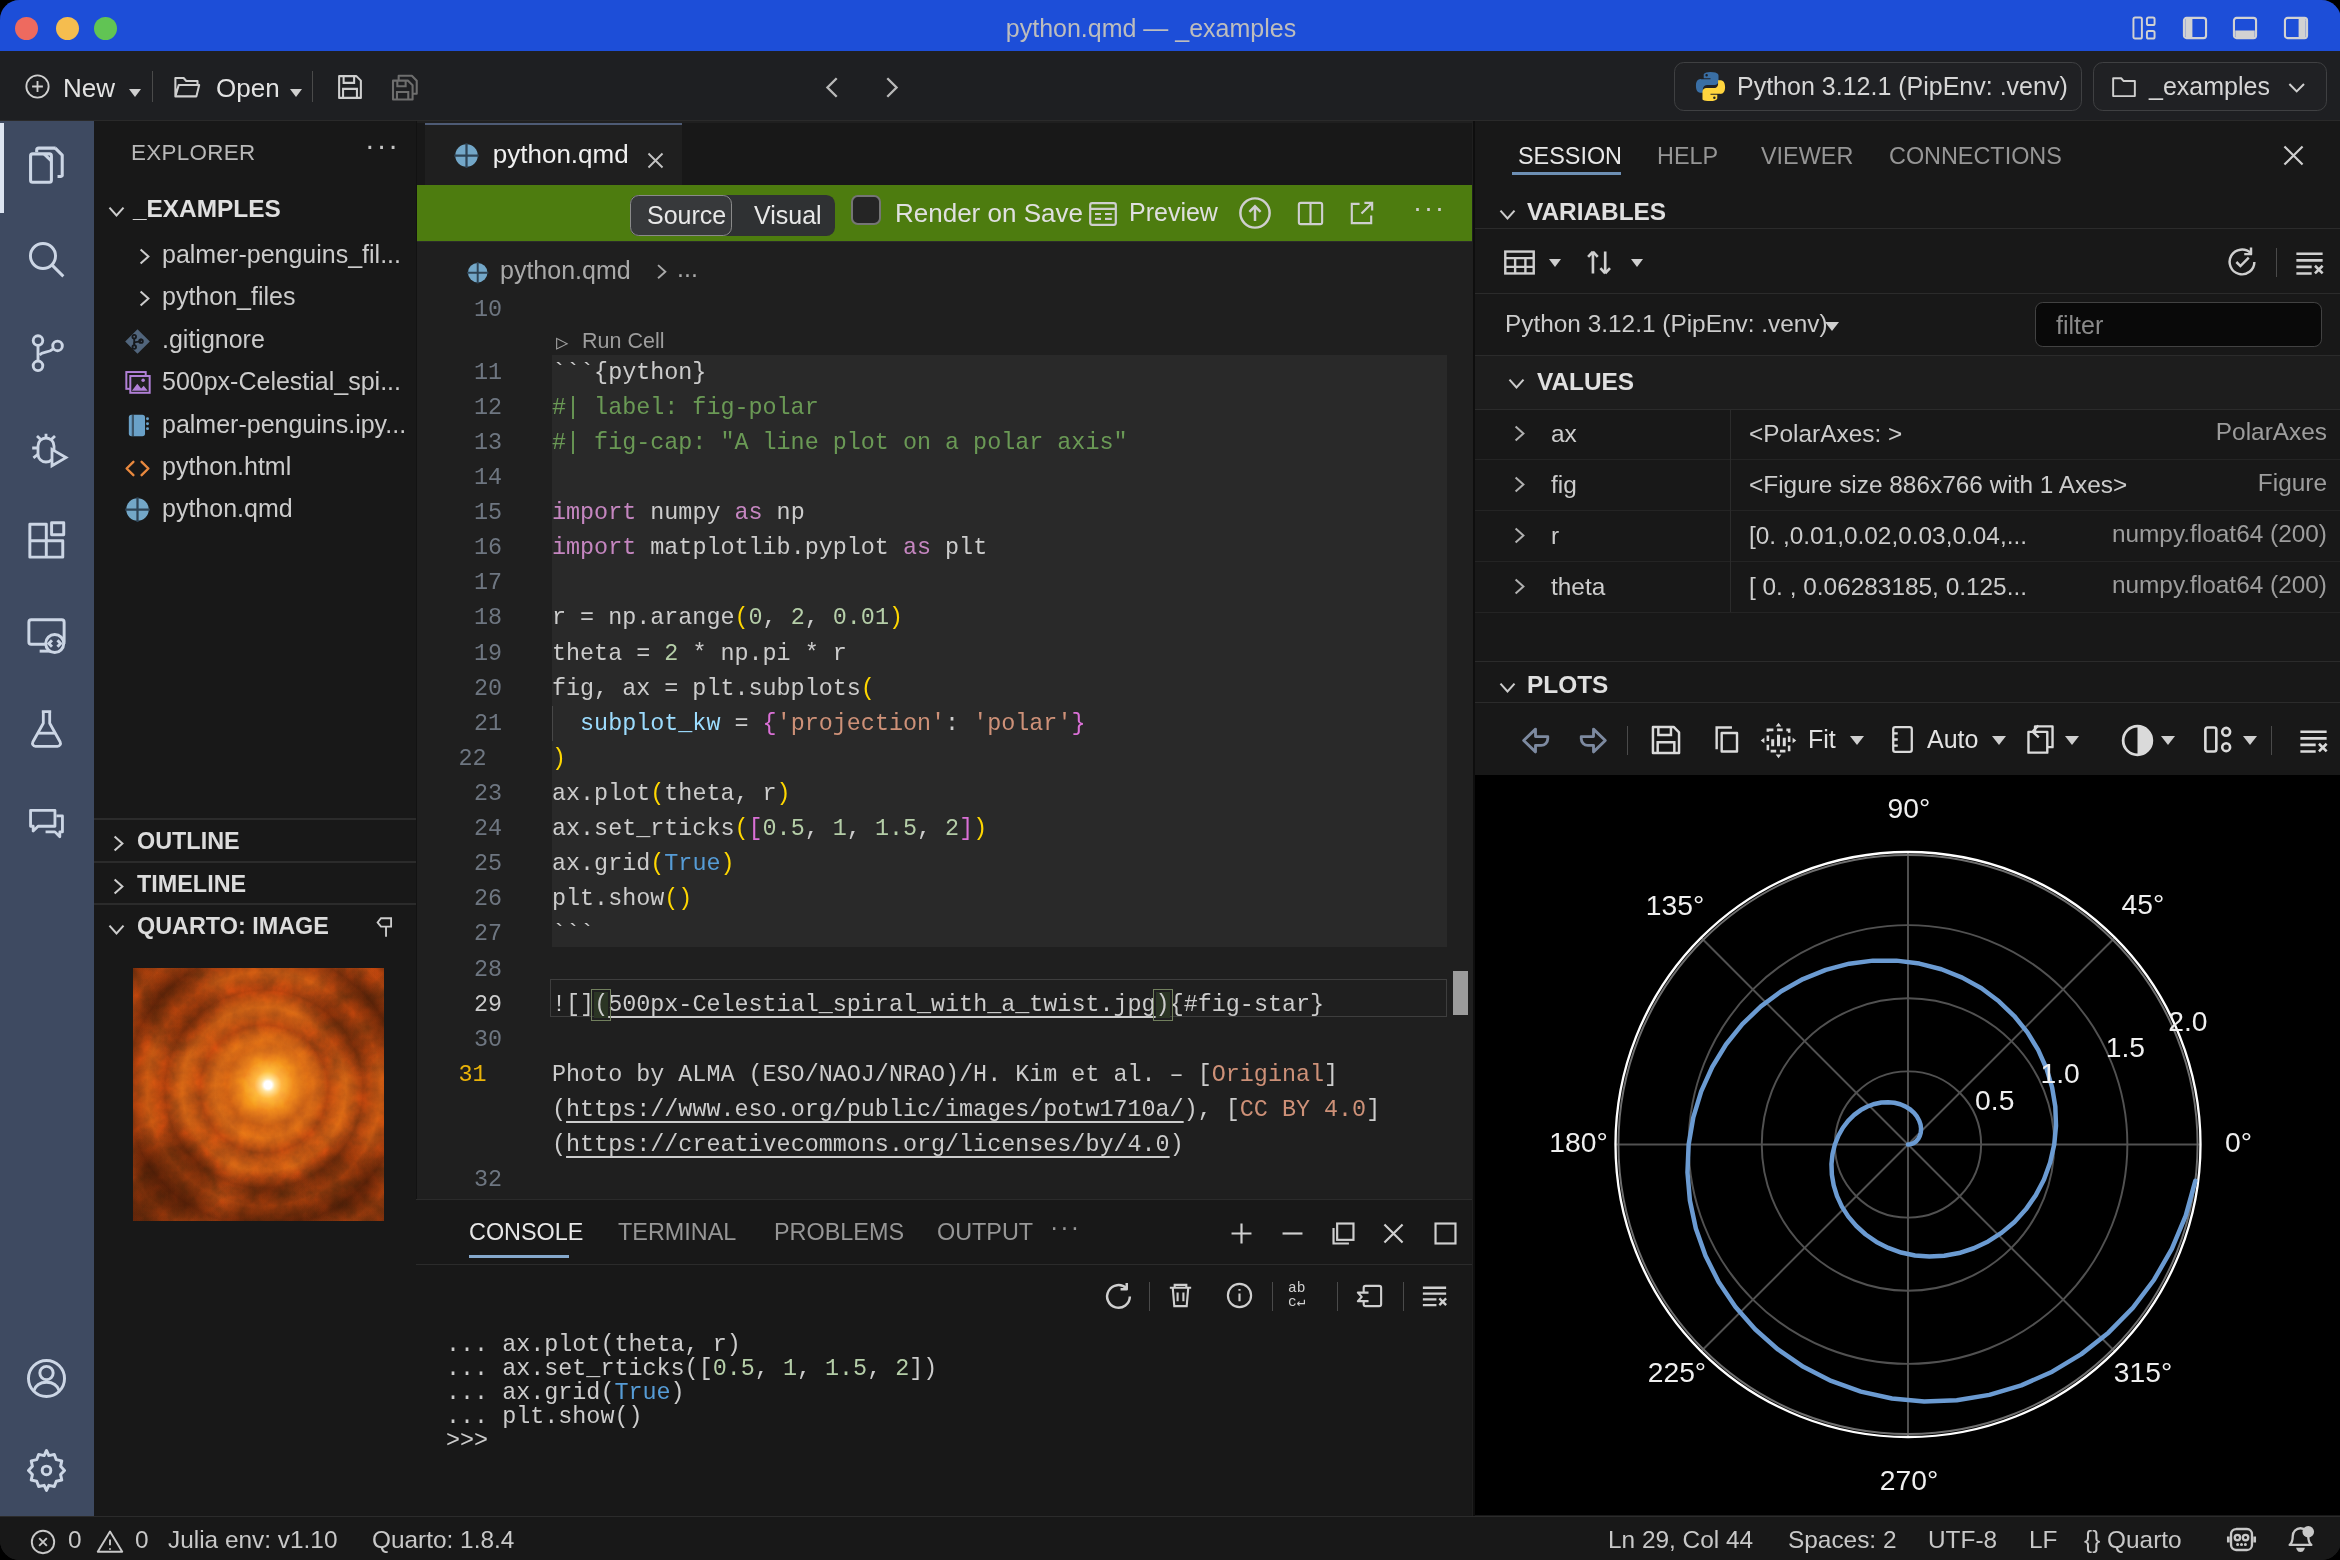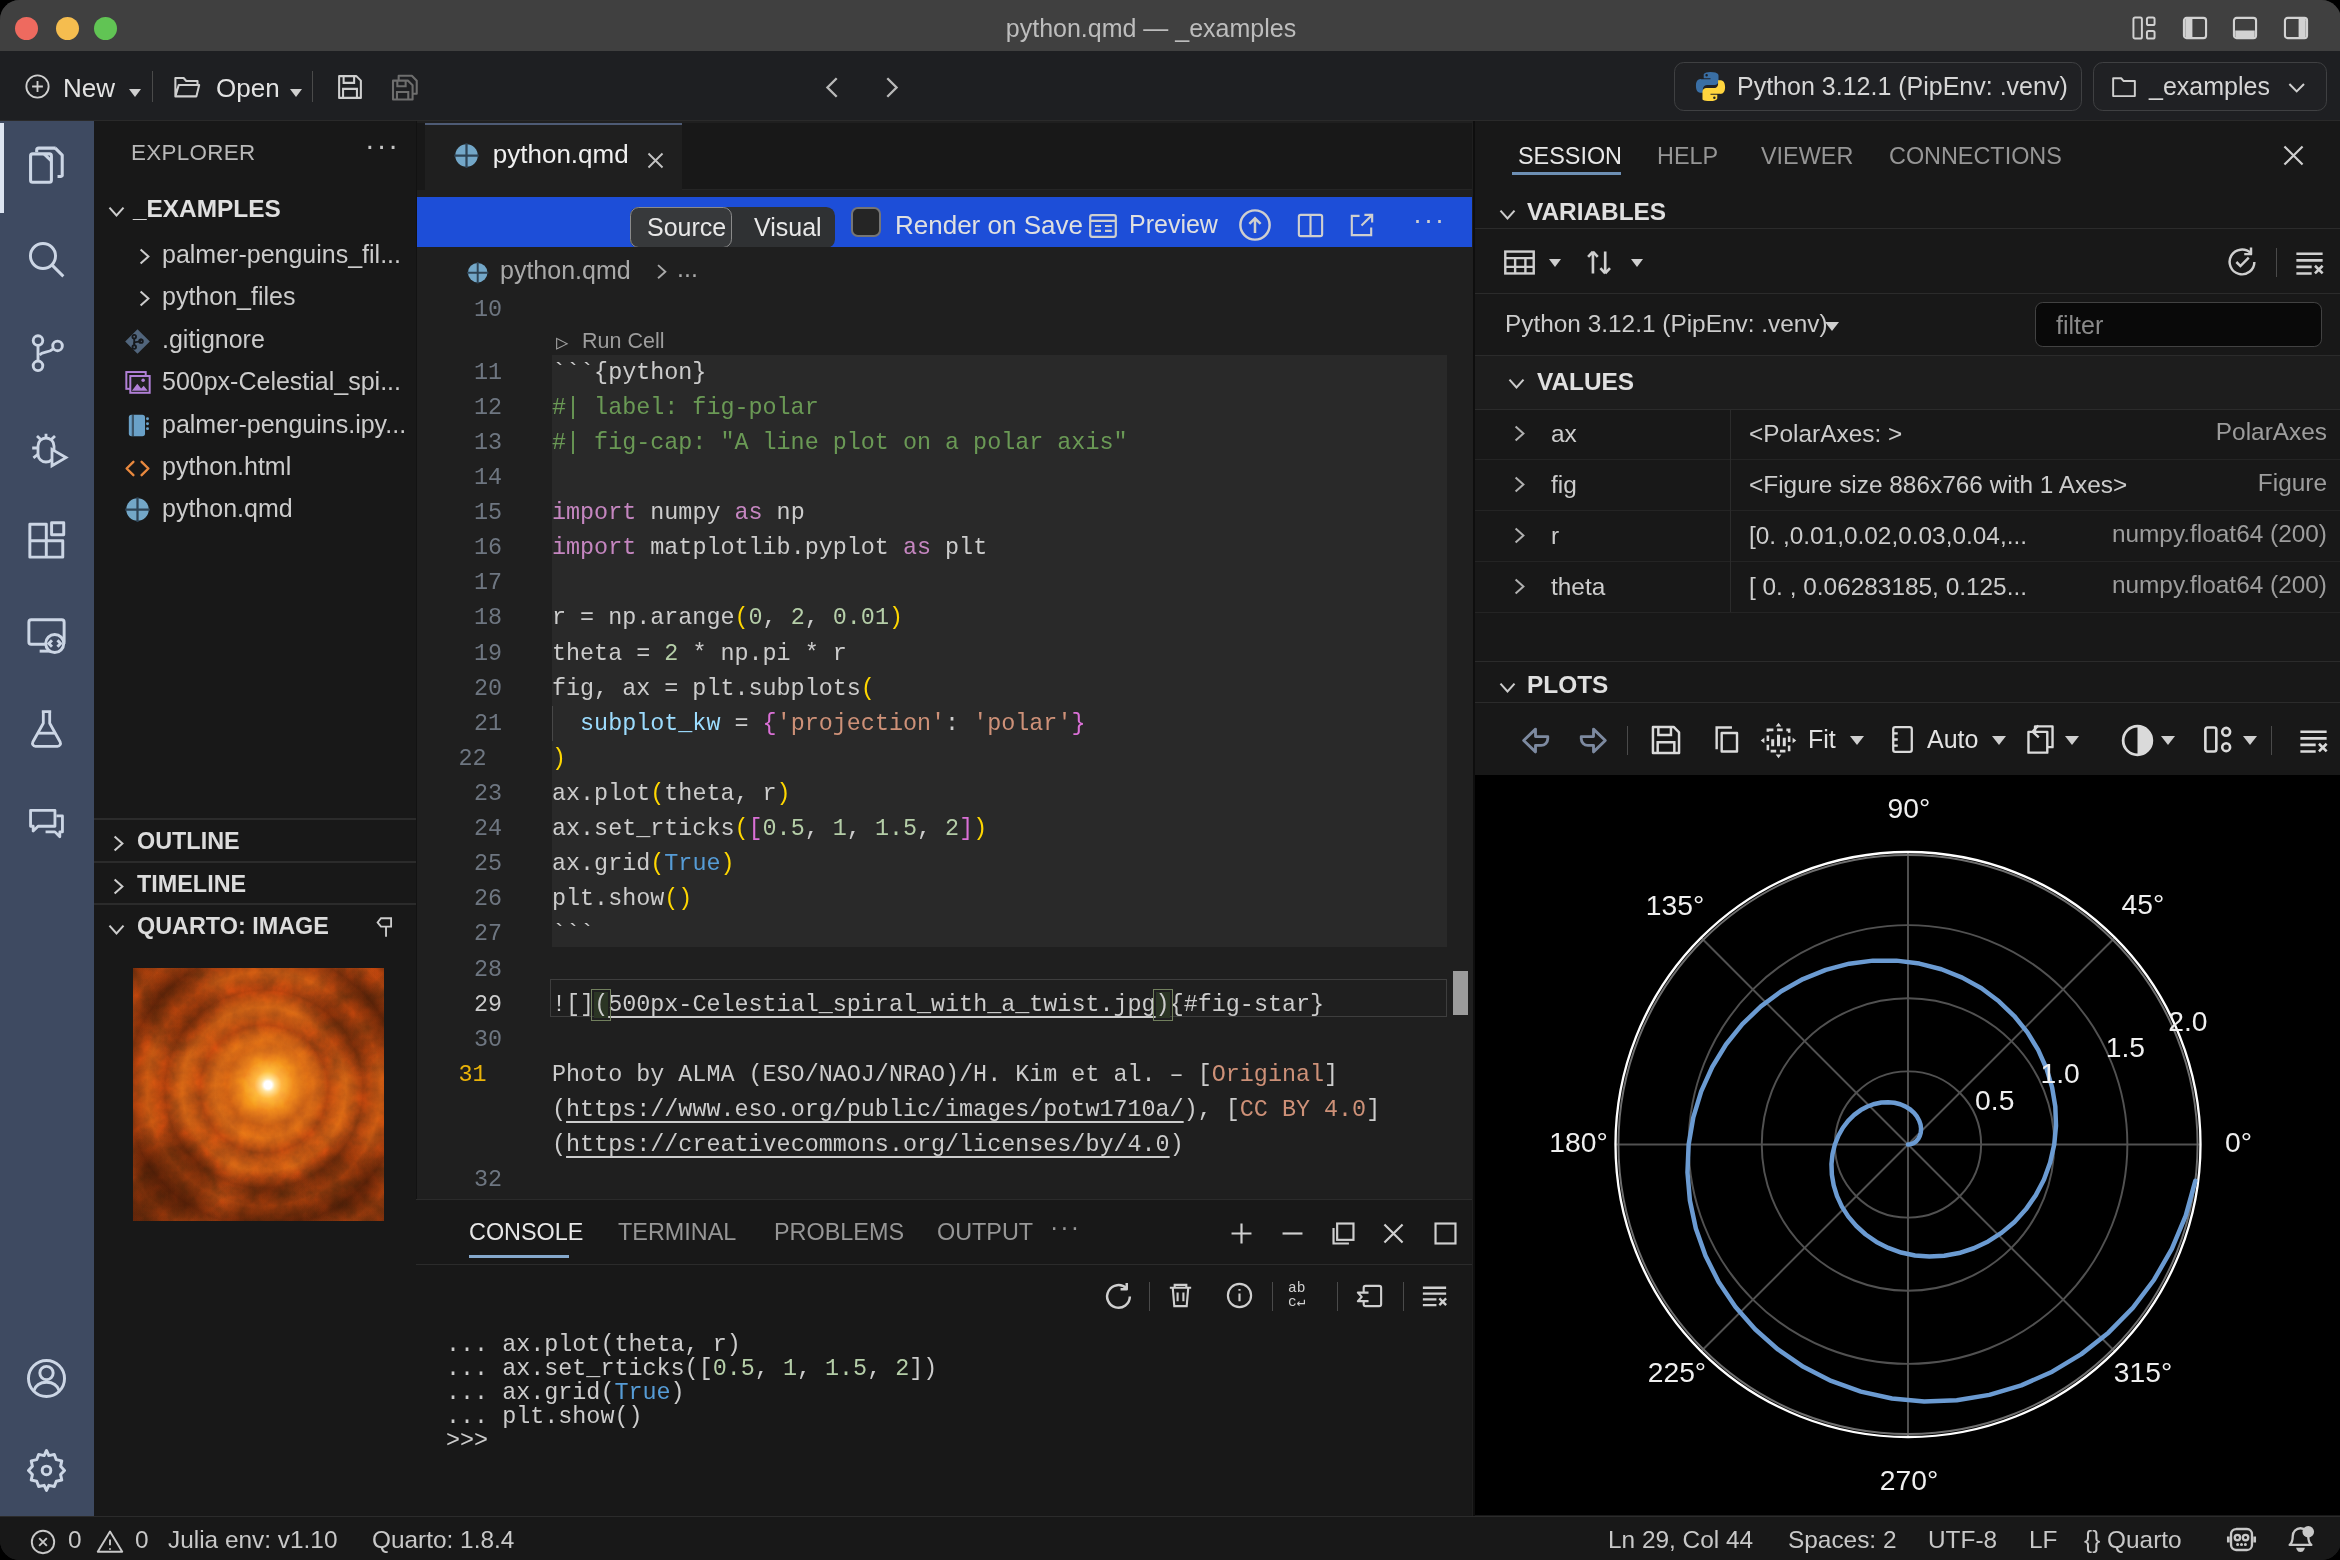--- a/index.html
+++ b/index.html
@@ -9,21 +9,21 @@
   #win{position:absolute;left:0;top:0;width:2341px;height:1560px;background:#1f1f1f;border-radius:19.5px;overflow:hidden}
   .mono{font-family:"Liberation Mono",monospace}
   i,u{font-style:normal}
   u{text-underline-offset:4.9px}
   svg{display:block}
 </style>
 </head>
 <body>
 <div id="win">
 
-  <div class="abs" style="left:0;top:0;width:2341px;height:51px;background:#404040">
+  <div class="abs" style="left:0;top:0;width:2341px;height:51px;background:#1d4ed8">
     <div class="abs" style="left:14.6px;top:16.6px;width:23.4px;height:23.4px;border-radius:50%;background:#ee6a5f"></div>
     <div class="abs" style="left:56px;top:16.6px;width:23.4px;height:23.4px;border-radius:50%;background:#f5bd4f"></div>
     <div class="abs" style="left:94px;top:16.6px;width:23.4px;height:23.4px;border-radius:50%;background:#61c454"></div>
     <div class="abs" style="left:878px;top:13.7px;width:546px;text-align:center;font-size:25px;color:#bdbdbd">python.qmd — _examples</div>
   </div>
 
   <div class="abs" style="left:0;top:51px;width:2341px;height:70px;background:#1e1f22;border-bottom:1px solid #2a2a2a">
 
     <svg class="abs" style="left:24.4px;top:21.5px" width="27" height="27" viewBox="0 0 16 16">
         <circle cx="8" cy="8" r="6.6" stroke="#cfcfcf" fill="none" stroke-width="1.1"></circle>
@@ -266,21 +266,21 @@
           <circle cx="12" cy="12" r="10" fill="#73a7c8"></circle>
           <path d="M12 1v22M1 12h22" stroke="#2e4456" stroke-width="2"></path>
         </svg>
       <div class="abs" style="left:68px;top:13.7px;font-size:26px;color:#f0f0f0">python.qmd</div>
       <svg class="abs" style="left:218px;top:23.4px" width="25" height="25" viewBox="0 0 16 16" fill="none" stroke="#c3c3c3" stroke-width="1.2">
           <path d="M3.5 3.5l9 9M12.5 3.5l-9 9"></path>
         </svg>
     </div>
     <div class="abs" style="left:266px;top:68px;width:790px;height:1px;background:#252525"></div>
 
-    <div class="abs" style="left:0;top:76px;width:1056px;height:57px;background:#1d4ed8;border-bottom:1px solid #2b2b2b">
+    <div class="abs" style="left:0;top:64px;width:1056px;height:57px;background:#4d7c0f;border-bottom:1px solid #2b2b2b">
       <div class="abs" style="left:214px;top:9.8px;width:205px;height:41px;background:#2f3133;border-radius:8.8px"></div>
       <div class="abs" style="left:214px;top:9.8px;width:102px;height:41px;background:#37393b;border:1px solid #8a8a8a;border-radius:8.8px"></div>
       <div class="abs" style="left:231px;top:15.6px;font-size:25px;color:#e8e8e8">Source</div>
       <div class="abs" style="left:338px;top:15.6px;font-size:25px;color:#e8e8e8">Visual</div>
       <div class="abs" style="left:435px;top:9.8px;width:30px;height:30px;border:2px solid #757575;border-radius:6.8px;background:#252525"></div>
       <div class="abs" style="left:479px;top:12.7px;font-size:26px;color:#e0e0e0">Render on Save</div>
       <svg class="abs" style="left:671px;top:12.7px" width="32" height="32" viewBox="0 0 16 16" fill="none" stroke="#cfcfcf" stroke-width="1.1">
           <rect x="1.6" y="2.6" width="12.8" height="10.8" rx="1"></rect>
           <path d="M1.8 5.4h12.4M4 8h3M4 10.4h3M9 8h3.4M9 10.4h3.4"></path>
         </svg>

